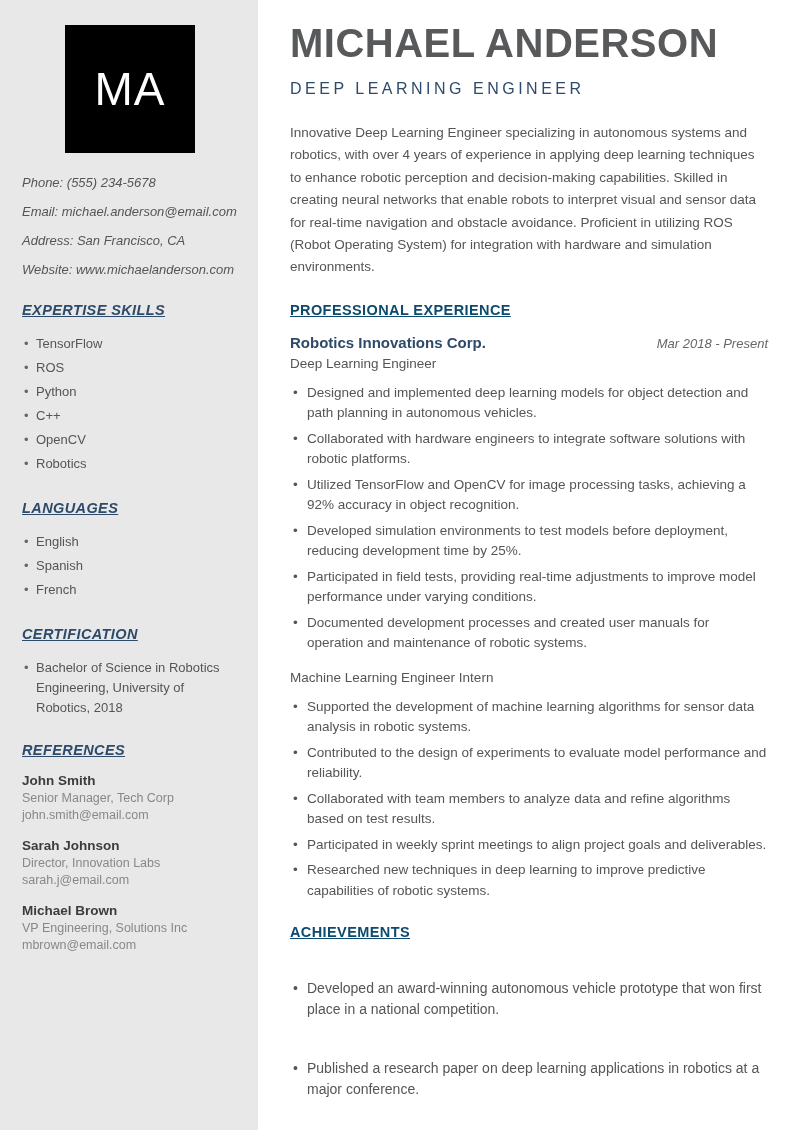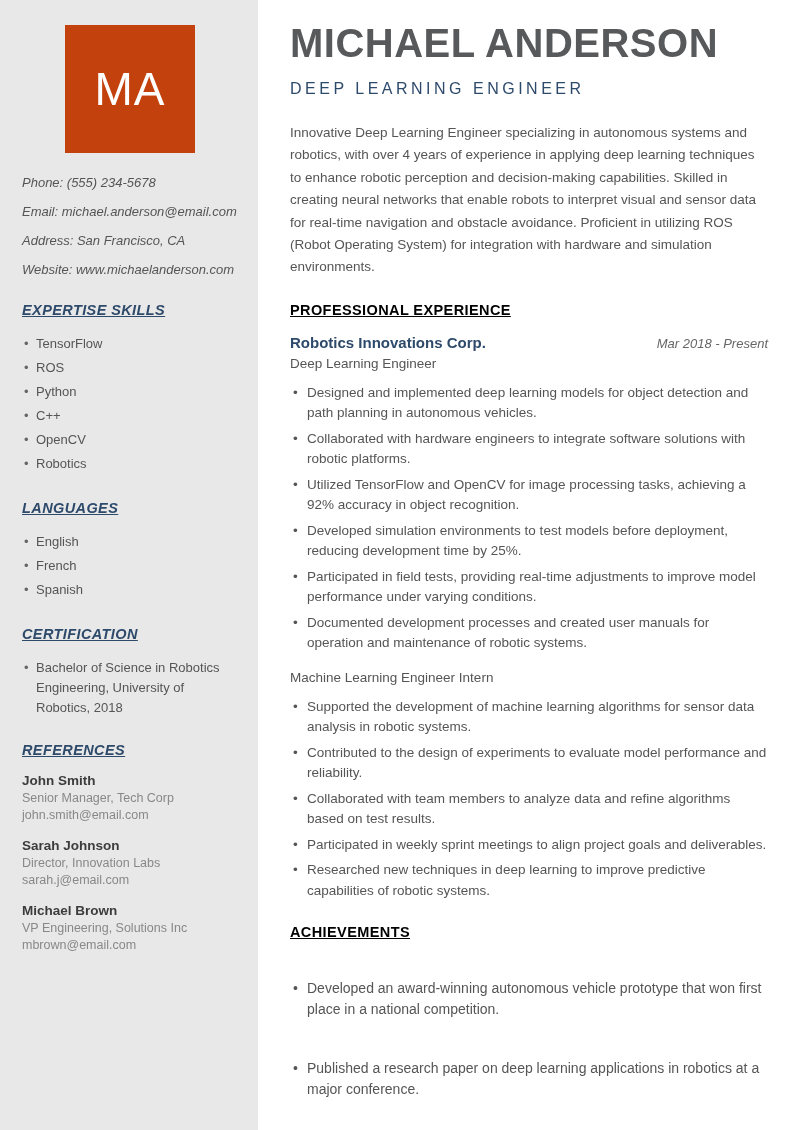--- a/index.html
+++ b/index.html
@@ -13,21 +13,21 @@
   }
 
   
   .sidebar {
     flex: 0 0 258px; width: 258px;
     background: #e8e8e8;
     padding: 25px 20px 20px 22px;
   }
   .monogram {
     width: 130px; height: 128px;
-    background: #c2410c;
+    background: #000000;
     margin: 0 auto 22px auto;
     display: flex; align-items: center; justify-content: center;
   }
   .monogram span {
     color: #ffffff; font-size: 46px; letter-spacing: 1px; font-weight: 400;
   }
   .contact { margin-bottom: 24px; font-style: italic; }
   .contact-line { font-size: 13px; color: #555555; margin-bottom: 13px; line-height: 16px; }
   .side-heading {
     font-size: 14.5px; font-weight: bold; color: #2e4a6b;
@@ -55,21 +55,21 @@
   }
   .person-title {
     font-size: 16px; color: #2e4a6b; letter-spacing: 3.5px;
     margin-top: 16px; font-weight: 400;
   }
   .summary {
     margin-top: 24px;
     font-size: 13.5px; color: #555555; line-height: 22.4px;
   }
   .main-heading {
-    font-size: 14.5px; font-weight: bold; color: #000000;
+    font-size: 14.5px; font-weight: bold; color: #0c4a6e;
     text-decoration: underline; letter-spacing: 0.4px;
     margin-top: 23px;
   }
   .job { margin-top: 16px; }
   .job-header { display: flex; justify-content: space-between; align-items: baseline; }
   .company { font-size: 15px; font-weight: bold; color: #2e4a6b; }
   .dates { font-size: 13px; font-style: italic; color: #666666; }
   .role { font-size: 13.5px; color: #555555; margin-top: 5px; }
   .bullets { list-style: none; margin: 12px 0 0 0; }
   .bullets li {
@@ -104,22 +104,22 @@
       <li>ROS</li>
       <li>Python</li>
       <li>C++</li>
       <li>OpenCV</li>
       <li>Robotics</li>
     </ul>
 
     <h2 class="side-heading">LANGUAGES</h2>
     <ul class="side-list">
       <li>English</li>
+      <li>Spanish</li>
       <li>French</li>
-      <li>Spanish</li>
     </ul>
 
     <h2 class="side-heading">CERTIFICATION</h2>
     <ul class="side-list tight">
       <li>Bachelor of Science in Robotics Engineering, University of Robotics, 2018</li>
     </ul>
 
     <h2 class="side-heading">REFERENCES</h2>
     <div class="refs">
       <div class="ref-entry">

